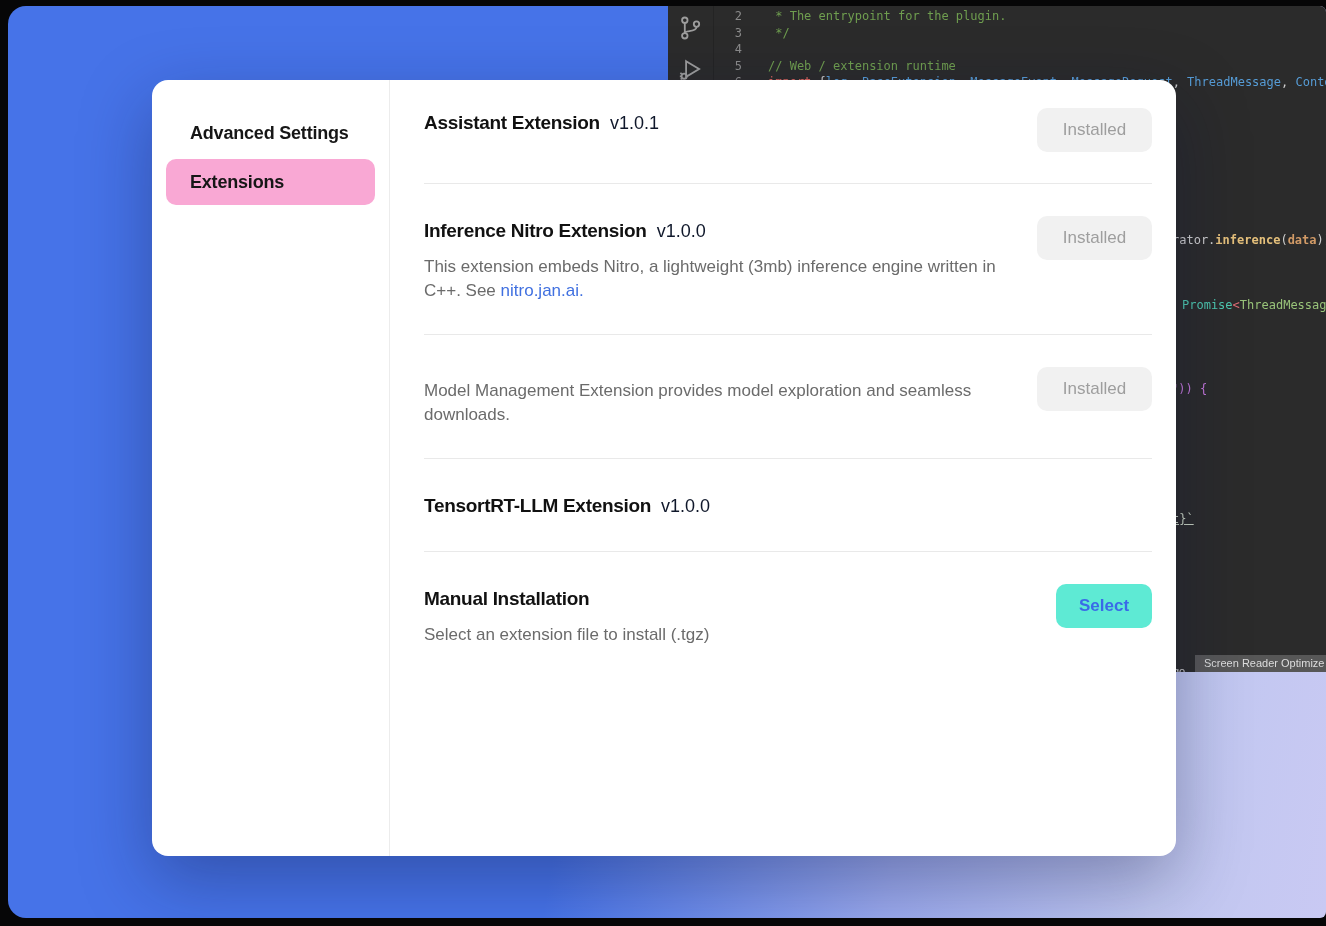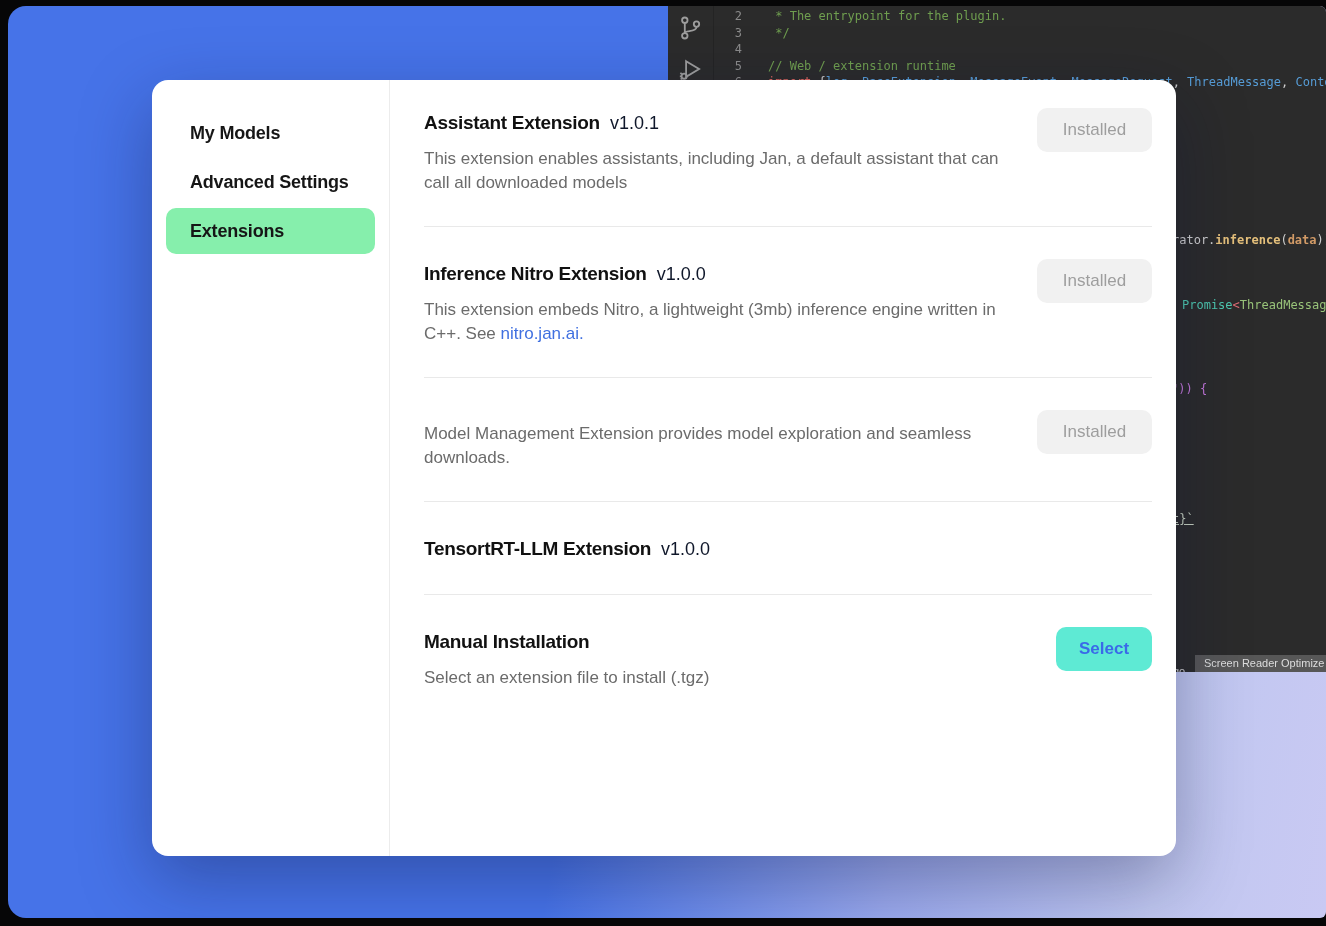--- a/index.html
+++ b/index.html
@@ -56,21 +56,21 @@
     position:absolute; left:144px; top:74px; width:1024px; height:776px;
     background:#ffffff; border-radius:16px; z-index:10;
     box-shadow:0 24px 70px rgba(15,20,60,.35);
     display:flex; overflow:hidden;
   }
   .sidebar { width:238px; flex:0 0 238px; border-right:1px solid #ececec;
     padding:30px 14px 0 14px; }
   .sidebar-item { height:46px; margin-bottom:3px; display:flex; align-items:center;
     padding-left:24px; border-radius:10px; cursor:pointer;
     font-size:18px; font-weight:700; color:#161616; letter-spacing:-0.2px; }
-  .sidebar-item.active { background:#86efac; }
+  .sidebar-item.active { background:#f9a8d4; }
 
   .content { flex:1; padding:30px 24px 0 34px; }
   .entry { display:flex; justify-content:space-between; align-items:flex-start; }
   .entry-text { width:588px; }
   .entry-title-row { line-height:26px; }
   .entry-title { display:inline; font-size:19px; font-weight:700; color:#111111;
     letter-spacing:-0.3px; }
   .entry-version { display:inline; font-size:18px; color:#0f172a; margin-left:10px; }
   .entry-desc { margin-top:10px; font-size:17px; line-height:24px; color:#6b6b6b; }
   .entry-desc a { color:#4070e0; text-decoration:none; cursor:pointer; }
@@ -109,34 +109,30 @@
       <span class="status-go">go</span>
       <span class="status-chip">Screen Reader Optimize</span>
     </div>
   </div>
 
   <div class="fragments"><div class="code-fragment" style="left: 1164px; top: 227px;"><span class="tok-plain">rator.</span><span class="tok-func">inference</span><span class="tok-plain">(</span><span class="tok-param">data</span><span class="tok-plain">));</span></div><div class="code-fragment" style="left: 1174px; top: 292px;"><span class="tok-type">Promise</span><span class="tok-operator">&lt;</span><span class="tok-string">ThreadMessage</span></div><div class="code-fragment" style="left: 1163px; top: 376px;"><span class="tok-magenta">")) {</span></div><div class="code-fragment" style="left: 1164px; top: 506px;"><span class="tok-underline">t}`</span></div></div>
 
   <div class="modal">
     <div class="sidebar">
         <div class="sidebar-item">
-          <span>My Models</span>
-        </div>
-        <div class="sidebar-item">
           <span>Advanced Settings</span>
         </div>
         <div class="sidebar-item active">
           <span>Extensions</span>
         </div>
       </div>
     <div class="content">
         <div class="entry">
           <div class="entry-text">
             <div class="entry-title-row"><h3 class="entry-title">Assistant Extension</h3><span class="entry-version">v1.0.1</span></div>
-            <p class="entry-desc"><span>This extension enables assistants, including Jan, a default assistant that can call all downloaded models</span></p>
           </div>
           <button class="action-btn muted">Installed</button>
         </div>
         <hr class="entry-sep">
         <div class="entry">
           <div class="entry-text">
             <div class="entry-title-row"><h3 class="entry-title">Inference Nitro Extension</h3><span class="entry-version">v1.0.0</span></div>
             <p class="entry-desc"><span>This extension embeds Nitro, a lightweight (3mb) inference engine written in C++. See </span><a>nitro.jan.ai.</a></p>
           </div>
           <button class="action-btn muted">Installed</button>

